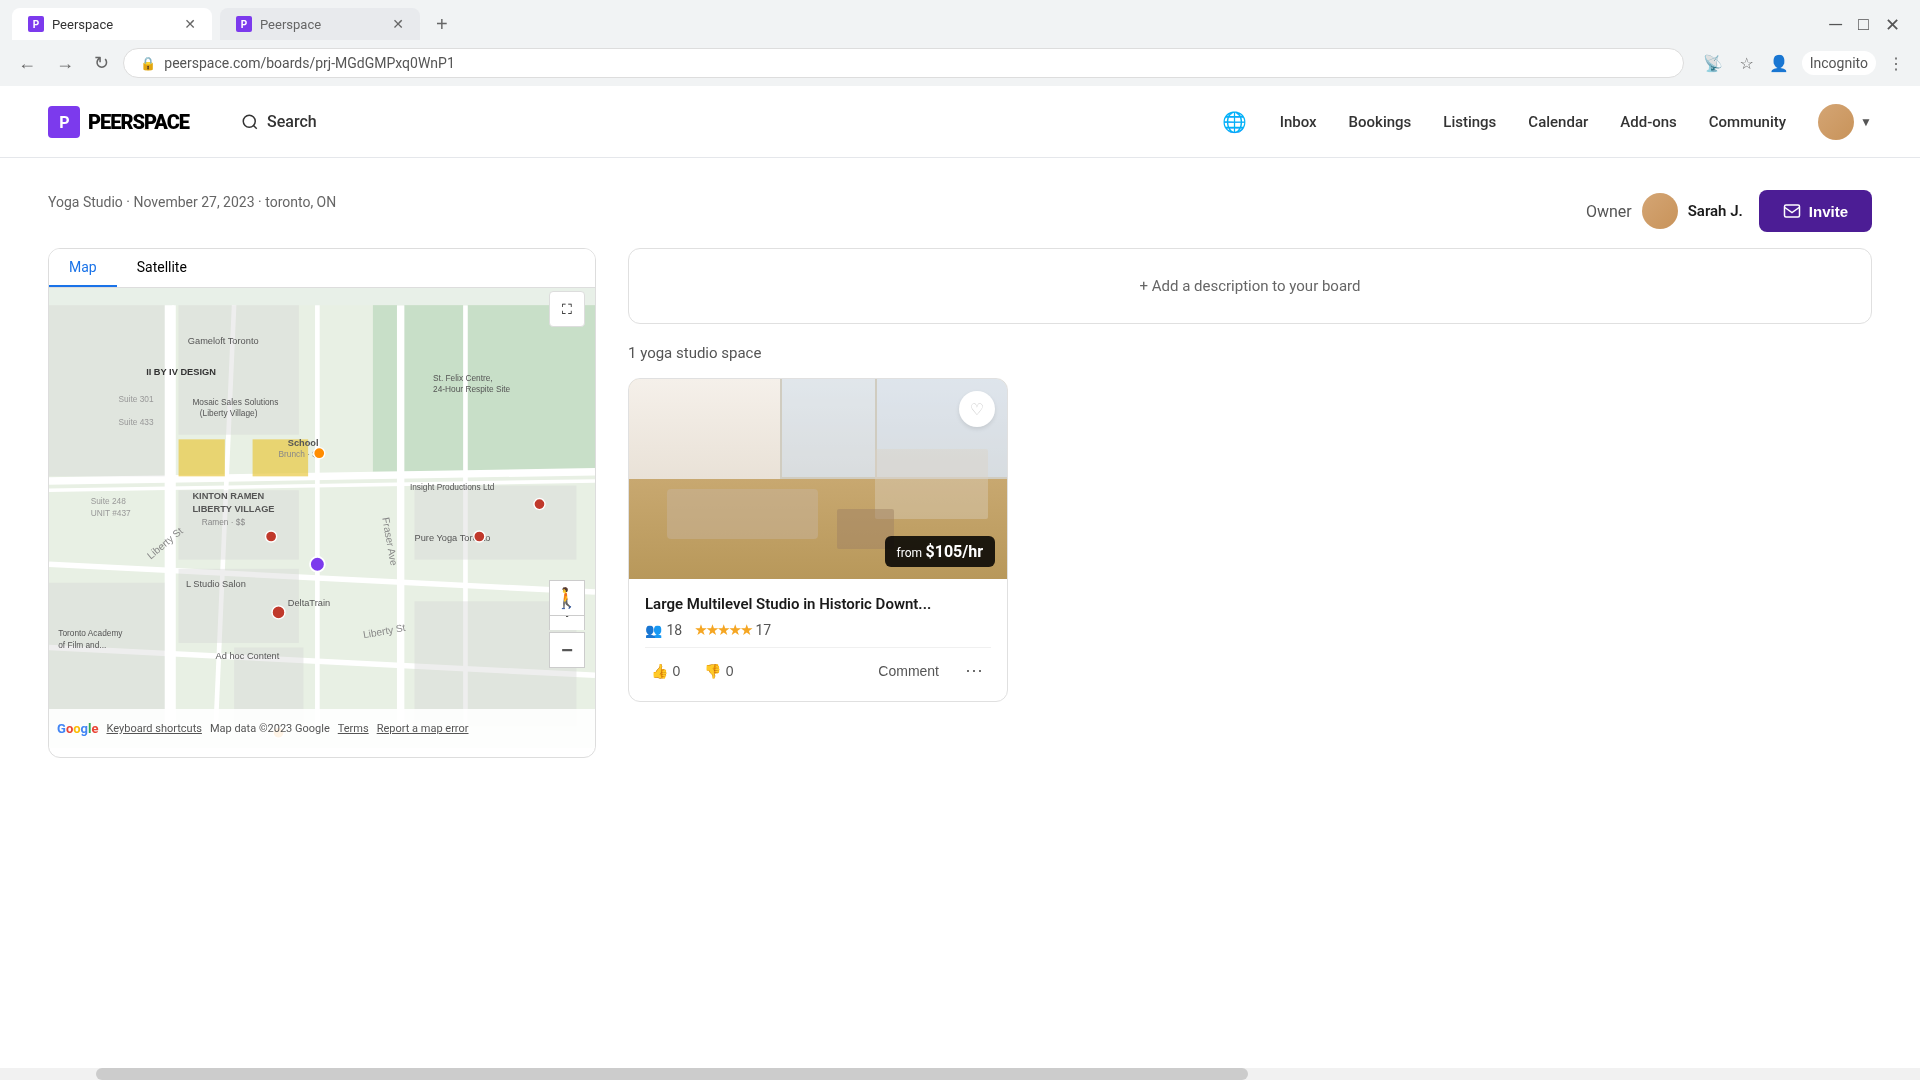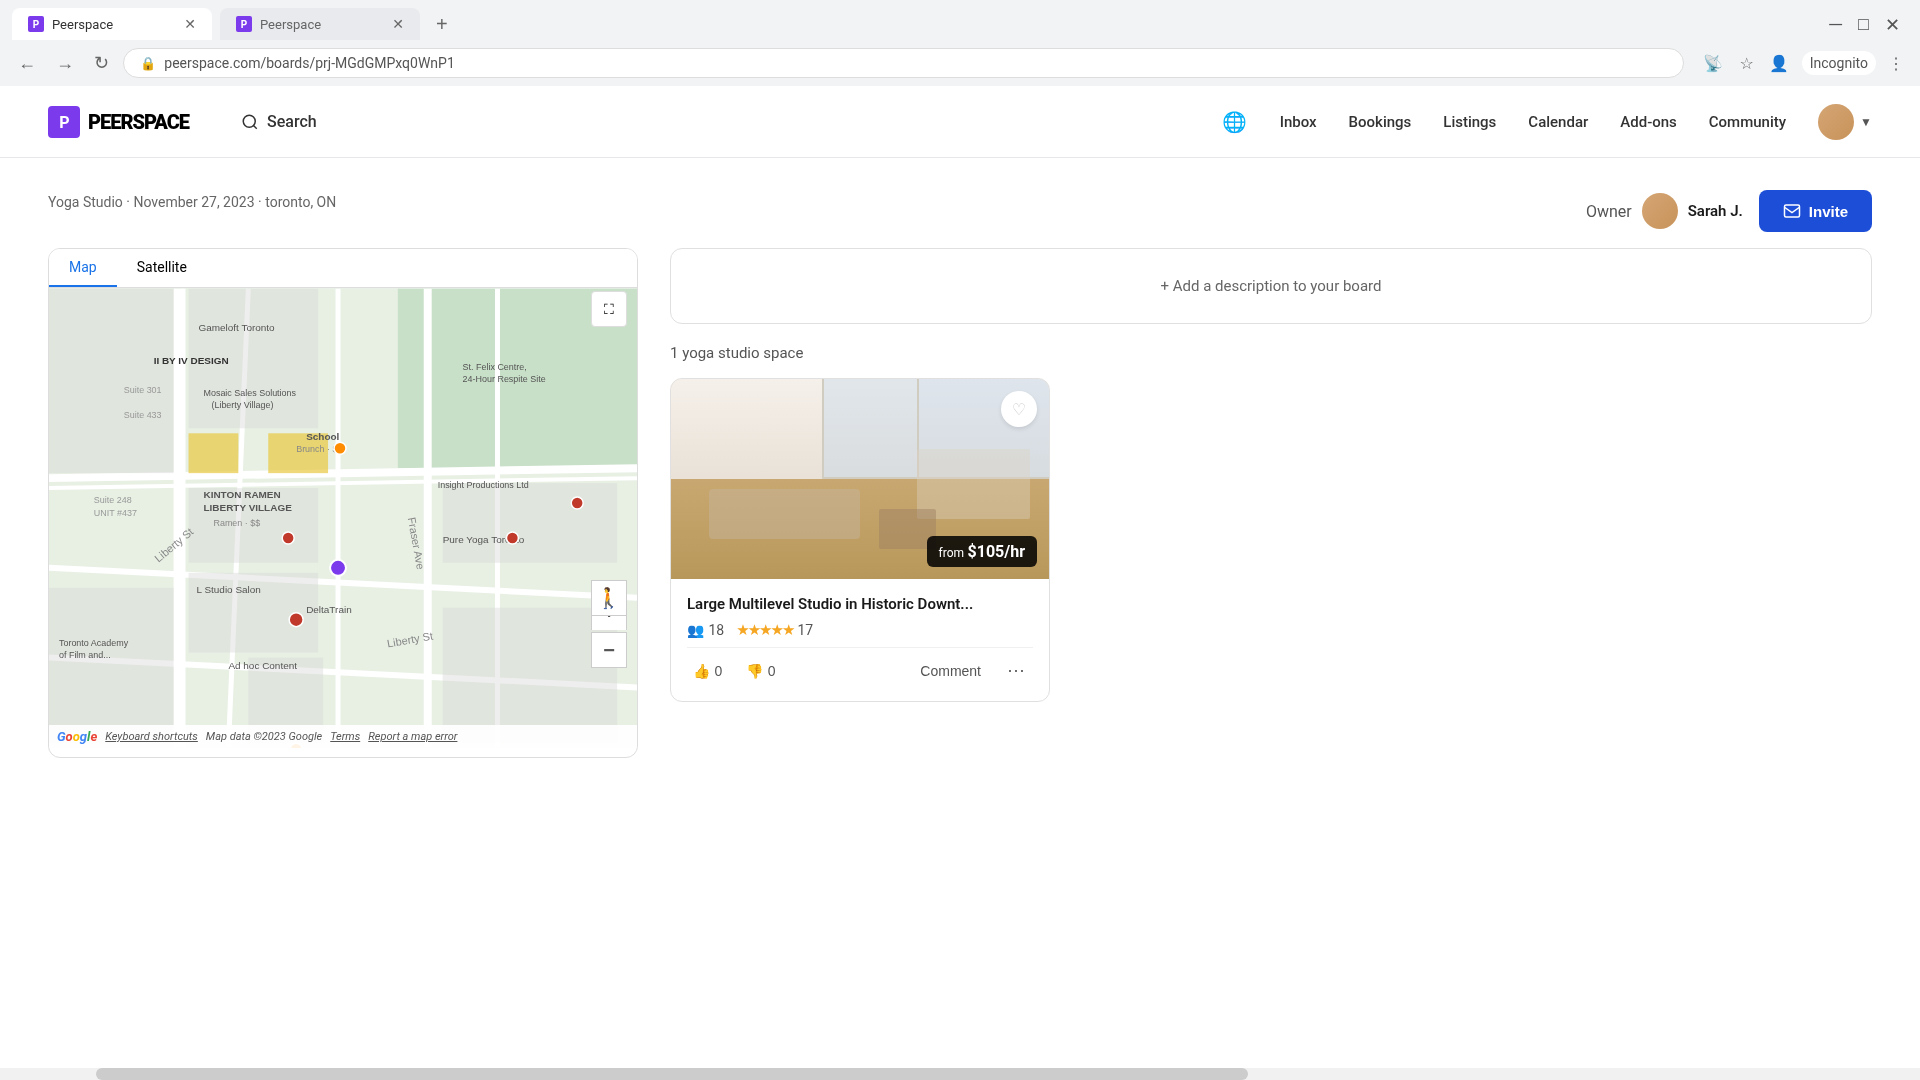--- a/index.html
+++ b/index.html
@@ -33,38 +33,38 @@
     
     .page-content { padding: 32px 48px; }
     .board-header { display: flex; align-items: flex-start; margin-bottom: 8px; }
     .board-title-section { flex: 1; }
     .board-title { font-size: 32px; font-weight: 700; color: #1a1a1a; display: flex; align-items: center; gap: 12px; }
     .board-title-gear { font-size: 18px; color: #666; cursor: pointer; }
     .board-subtitle { font-size: 14px; color: #666; margin-top: 4px; }
     .board-actions { display: flex; align-items: center; gap: 16px; margin-left: auto; }
     .owner-section { display: flex; align-items: center; gap: 10px; font-size: 14px; color: #555; }
     .owner-avatar { width: 36px; height: 36px; border-radius: 50%; background: #d4a574; }
-    .invite-btn { display: flex; align-items: center; gap: 8px; background: #1d4ed8; color: #fff; border: none; border-radius: 8px; padding: 12px 24px; font-size: 15px; font-weight: 600; cursor: pointer; }
+    .invite-btn { display: flex; align-items: center; gap: 8px; background: #4c1d95; color: #fff; border: none; border-radius: 8px; padding: 12px 24px; font-size: 15px; font-weight: 600; cursor: pointer; }
     .duplicate-btn { display: flex; align-items: center; gap: 8px; background: #fff; color: #1a1a1a; border: 2px solid #e0e0e0; border-radius: 8px; padding: 12px 24px; font-size: 15px; font-weight: 600; cursor: pointer; }
 
     
     .main-layout { display: flex; gap: 32px; margin-top: 16px; }
     
     
-    .map-container { width: 590px; flex-shrink: 0; border-radius: 12px; overflow: hidden; position: relative; height: 510px; border: 1px solid #ddd; }
+    .map-container { width: 548px; flex-shrink: 0; border-radius: 12px; overflow: hidden; position: relative; height: 510px; border: 1px solid #ddd; }
     .map-tabs { display: flex; background: #fff; border-bottom: 1px solid #ddd; }
     .map-tab { padding: 10px 20px; font-size: 14px; cursor: pointer; border-bottom: 2px solid transparent; }
     .map-tab.active { border-bottom-color: #1a73e8; color: #1a73e8; }
     .map-expand-btn { position: absolute; top: 42px; right: 10px; background: #fff; border: 1px solid #ddd; border-radius: 4px; width: 36px; height: 36px; display: flex; align-items: center; justify-content: center; cursor: pointer; z-index: 10; font-size: 14px; }
     .map-body { position: relative; height: 460px; background: #e8f0e8; overflow: hidden; }
     
     .map-svg { width: 100%; height: 100%; }
     .map-zoom-controls { position: absolute; bottom: 80px; right: 10px; display: flex; flex-direction: column; gap: 2px; z-index: 10; }
     .map-zoom-btn { background: #fff; border: 1px solid #ccc; width: 36px; height: 36px; display: flex; align-items: center; justify-content: center; cursor: pointer; font-size: 20px; font-weight: bold; color: #555; }
-    .map-footer { position: absolute; bottom: 0; left: 0; right: 0; background: rgba(255,255,255,0.9); padding: 4px 8px; font-size: 11px; color: #555; display: flex; align-items: center; gap: 8px; font-style: italic; }
+    .map-footer { position: absolute; bottom: 0; left: 0; right: 0; background: rgba(255,255,255,0.9); padding: 12px 8px; font-size: 11px; color: #555; display: flex; align-items: center; gap: 8px; }
 
     
     .right-panel { flex: 1; }
     .add-description { border: 1px solid #e0e0e0; border-radius: 12px; padding: 28px; text-align: center; color: #666; font-size: 15px; cursor: pointer; margin-bottom: 20px; }
     .space-count { font-size: 15px; color: #555; margin-bottom: 16px; }
     .space-card { border: 1px solid #e0e0e0; border-radius: 12px; overflow: hidden; max-width: 380px; }
     .space-card-image { position: relative; height: 200px; background: #c8b89a; }
     
     .studio-img { width: 100%; height: 100%; background: linear-gradient(to bottom, #f0ebe3 0%, #ddd5c8 40%, #c8b89a 100%); position: relative; overflow: hidden; }
     .studio-floor { position: absolute; bottom: 0; left: 0; right: 0; height: 50%; background: linear-gradient(to bottom, #c8a870 0%, #b8985a 100%); }

